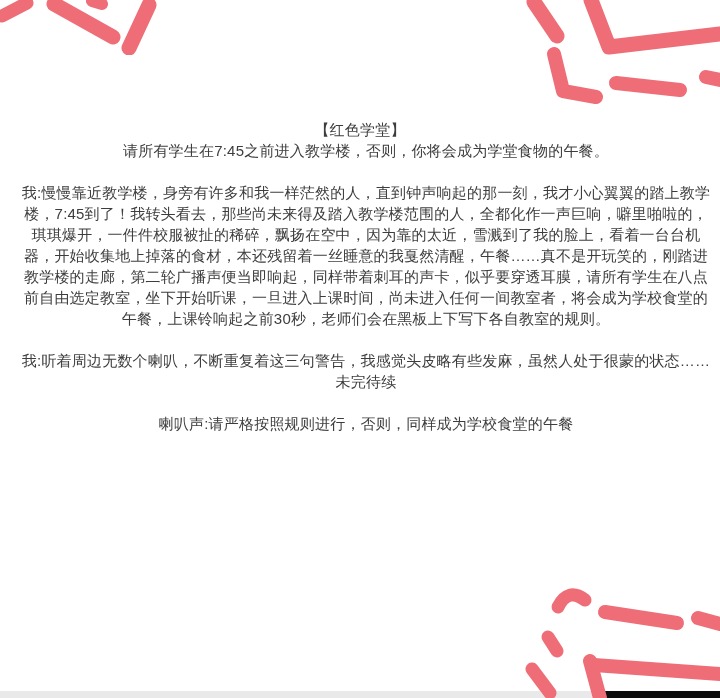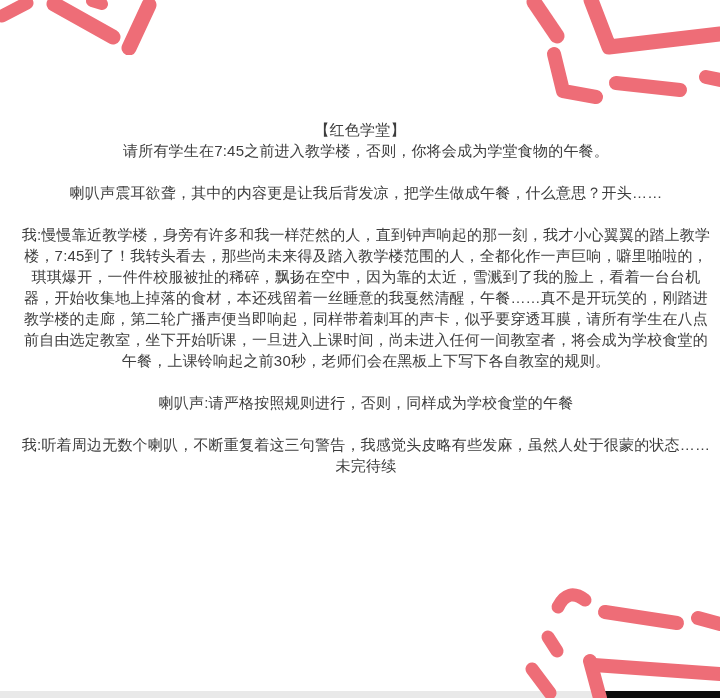--- a/index.html
+++ b/index.html
@@ -75,23 +75,22 @@
     <path d="M 188 33 L 210 39" stroke-width="14"></path>
     <path d="M 80 76 L 90 113" stroke-width="14"></path>
     <path d="M 84 80 L 210 89" stroke-width="14"></path>
   </svg>
 
   <div class="content">
     <div class="title-line">【红色学堂】</div>
 
 
     <p class="no-gap">请所有学生在7:45之前进入教学楼，否则，你将会成为学堂食物的午餐。</p>
-    <p>喇叭声震耳欲聋，其中的内容更是让我后背发凉，把学生做成午餐，什么意思？开头……</p>
     <p>我:慢慢靠近教学楼，身旁有许多和我一样茫然的人，直到钟声响起的那一刻，我才小心翼翼的踏上教学楼，7:45到了！我转头看去，那些尚未来得及踏入教学楼范围的人，全都化作一声巨响，噼里啪啦的，琪琪爆开，一件件校服被扯的稀碎，飘扬在空中，因为靠的太近，雪溅到了我的脸上，看着一台台机器，开始收集地上掉落的食材，本还残留着一丝睡意的我戛然清醒，午餐……真不是开玩笑的，刚踏进教学楼的走廊，第二轮广播声便当即响起，同样带着刺耳的声卡，似乎要穿透耳膜，请所有学生在八点前自由选定教室，坐下开始听课，一旦进入上课时间，尚未进入任何一间教室者，将会成为学校食堂的午餐，上课铃响起之前30秒，老师们会在黑板上下写下各自教室的规则。</p>
+    <p>我:听着周边无数个喇叭，不断重复着这三句警告，我感觉头皮略有些发麻，虽然人处于很蒙的状态……未完待续</p>
     <p>喇叭声:请严格按照规则进行，否则，同样成为学校食堂的午餐</p>
-    <p>我:听着周边无数个喇叭，不断重复着这三句警告，我感觉头皮略有些发麻，虽然人处于很蒙的状态……未完待续</p>
   </div>
 
   <div class="bottom-strip">
     <div class="bottom-strip-black"></div>
   </div>
 
 </div>
 
 </body></html>

